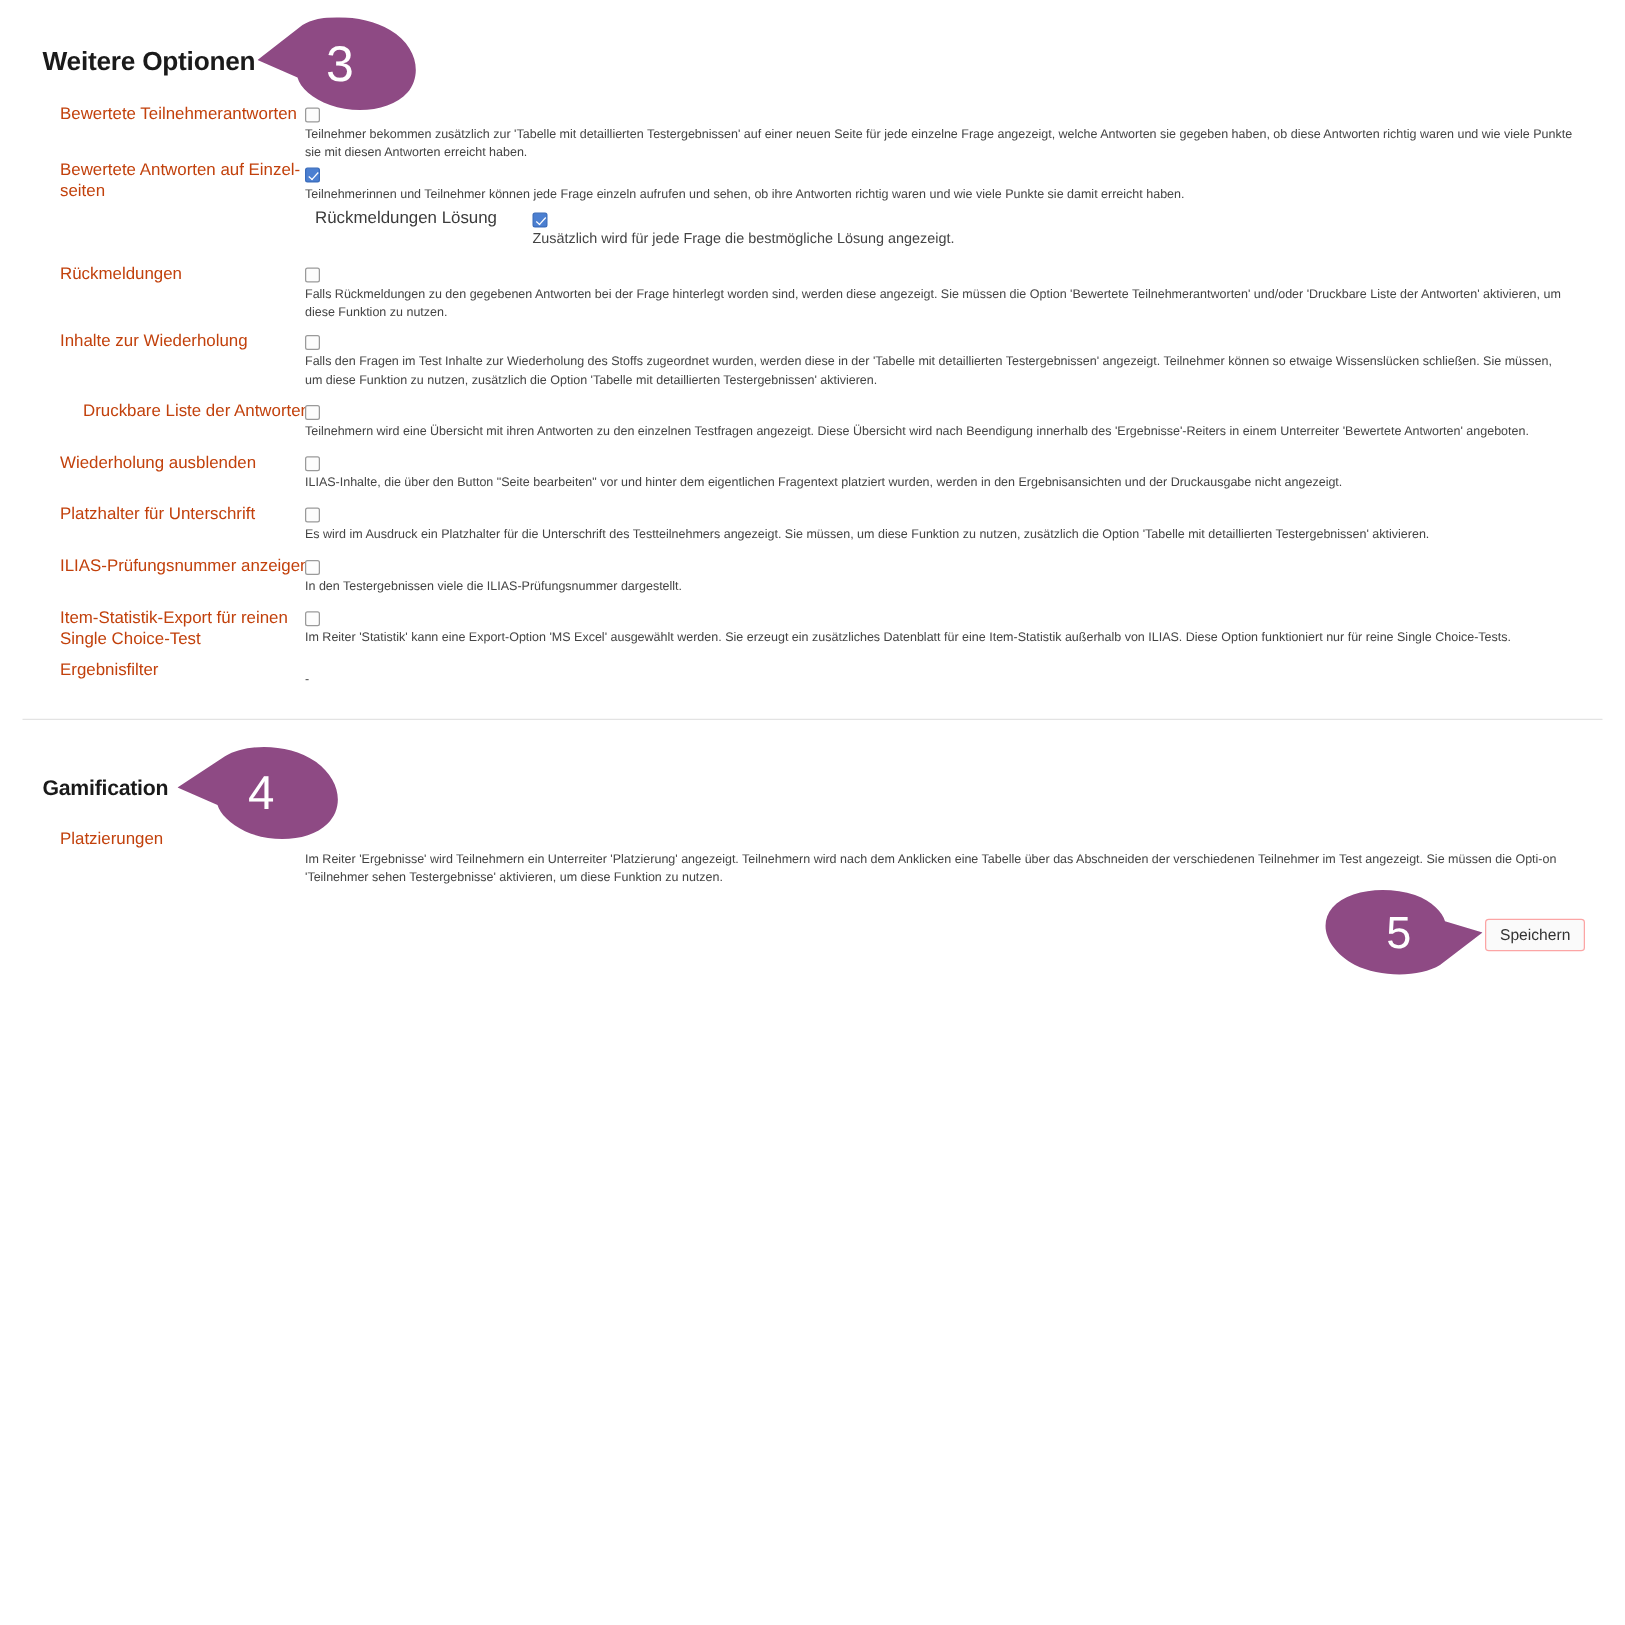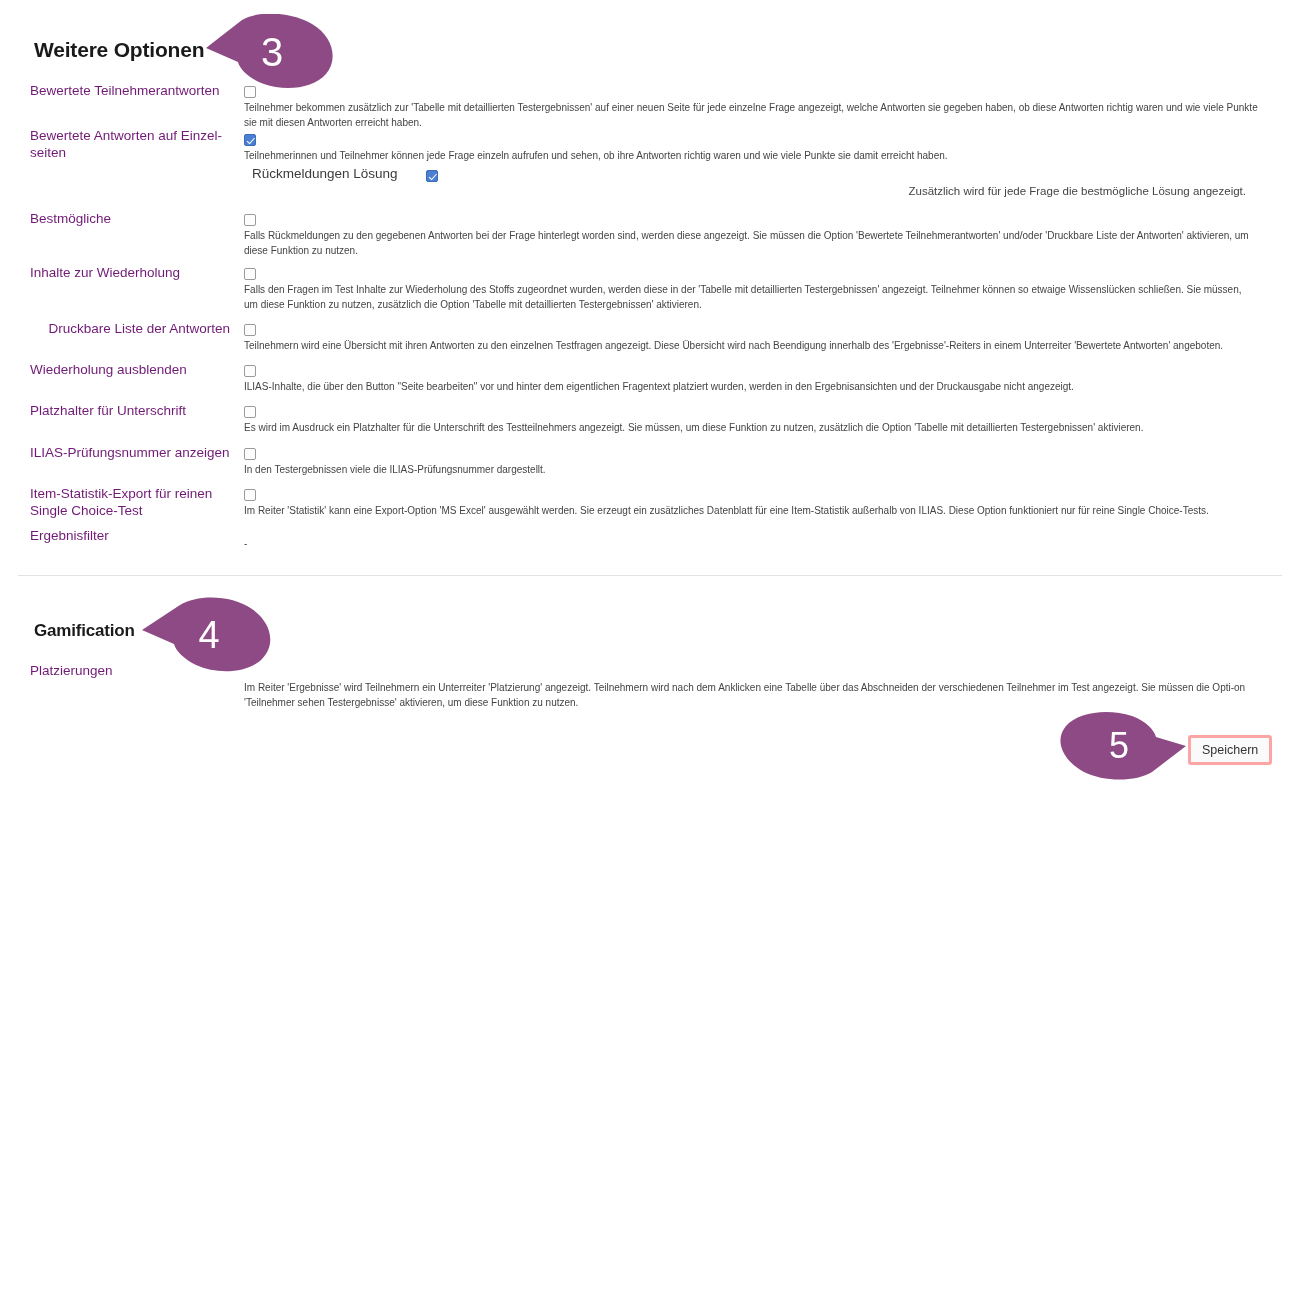--- a/index.html
+++ b/index.html
@@ -34,25 +34,25 @@
   #sec-gamification { left: 34px; top: 621px; font-size: 17px; }
 
   
   .row {
     position: absolute;
     left: 0;
     width: 1300px;
   }
   .row-label {
     position: absolute;
-    left: 30px;
+    left: 48px;
     width: 200px;
     font-size: 13.5px;
     line-height: 17px;
-    color: #701a75;
+    color: #c2410c;
   }
   .row-control {
     position: absolute;
     left: 244px;
   }
   .row-desc {
     position: absolute;
     left: 244px;
     width: 1014px;
     font-size: 10px;
@@ -117,21 +117,21 @@
   
   .save-btn {
     position: absolute;
     left: 1188px;
     top: 735px;
     padding: 5px 11px;
     font-size: 12.5px;
     font-family: "Liberation Sans", sans-serif;
     color: #333;
     background: #fafafa;
-    border: 3px solid #fca5a5;
+    border: 1px solid #fca5a5;
     border-radius: 3px;
     cursor: pointer;
     line-height: 14px;
   }
 
   
   .callout {
     position: absolute;
     color: #ffffff;
     font-weight: normal;
@@ -182,25 +182,25 @@
       <span class="cb checked"></span>
     </div>
     <div class="row-desc" style="top:21px;">Teilnehmerinnen und Teilnehmer können jede Frage einzeln aufrufen und sehen, ob ihre Antworten richtig waren und wie viele Punkte sie damit erreicht haben.</div>
   </div>
 
   <div class="row" style="top:166px;">
     <div class="sub-label" style="top:0;">Rückmeldungen Lösung</div>
     <div class="sub-control" style="top:4px;">
       <span class="cb checked"></span>
     </div>
-    <div class="sub-desc" style="top:18px;text-align:right;">Zusätzlich wird für jede Frage die bestmögliche Lösung angezeigt.</div>
+    <div class="sub-desc" style="top:18px;">Zusätzlich wird für jede Frage die bestmögliche Lösung angezeigt.</div>
   </div>
 
   <div class="row" style="top:210px;">
-    <div class="row-label" style="top:0;">Bestmögliche</div>
+    <div class="row-label" style="top:0;">Rückmeldungen</div>
     <div class="row-control" style="top:4px;">
       <span class="cb"></span>
     </div>
     <div class="row-desc" style="top:18px;">Falls Rückmeldungen zu den gegebenen Antworten bei der Frage hinterlegt worden sind, werden diese angezeigt. Sie müssen die Option 'Bewertete Teilnehmerantworten' und/oder 'Druckbare Liste der Antworten' aktivieren, um diese Funktion zu nutzen.</div>
   </div>
 
   <div class="row" style="top:264px;">
     <div class="row-label" style="top:0;">Inhalte zur Wiederholung</div>
     <div class="row-control" style="top:4px;">
       <span class="cb"></span>

